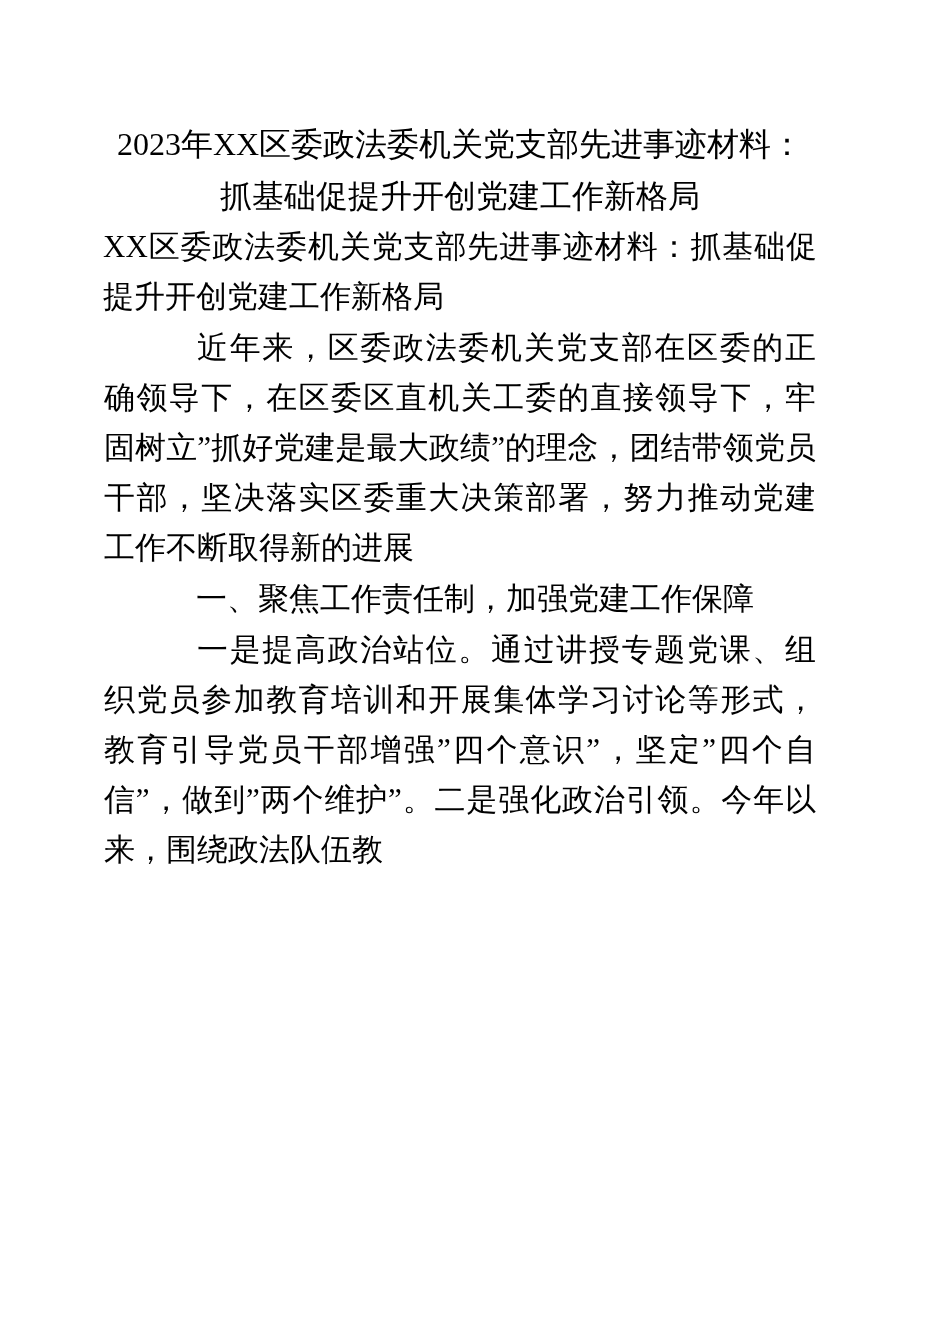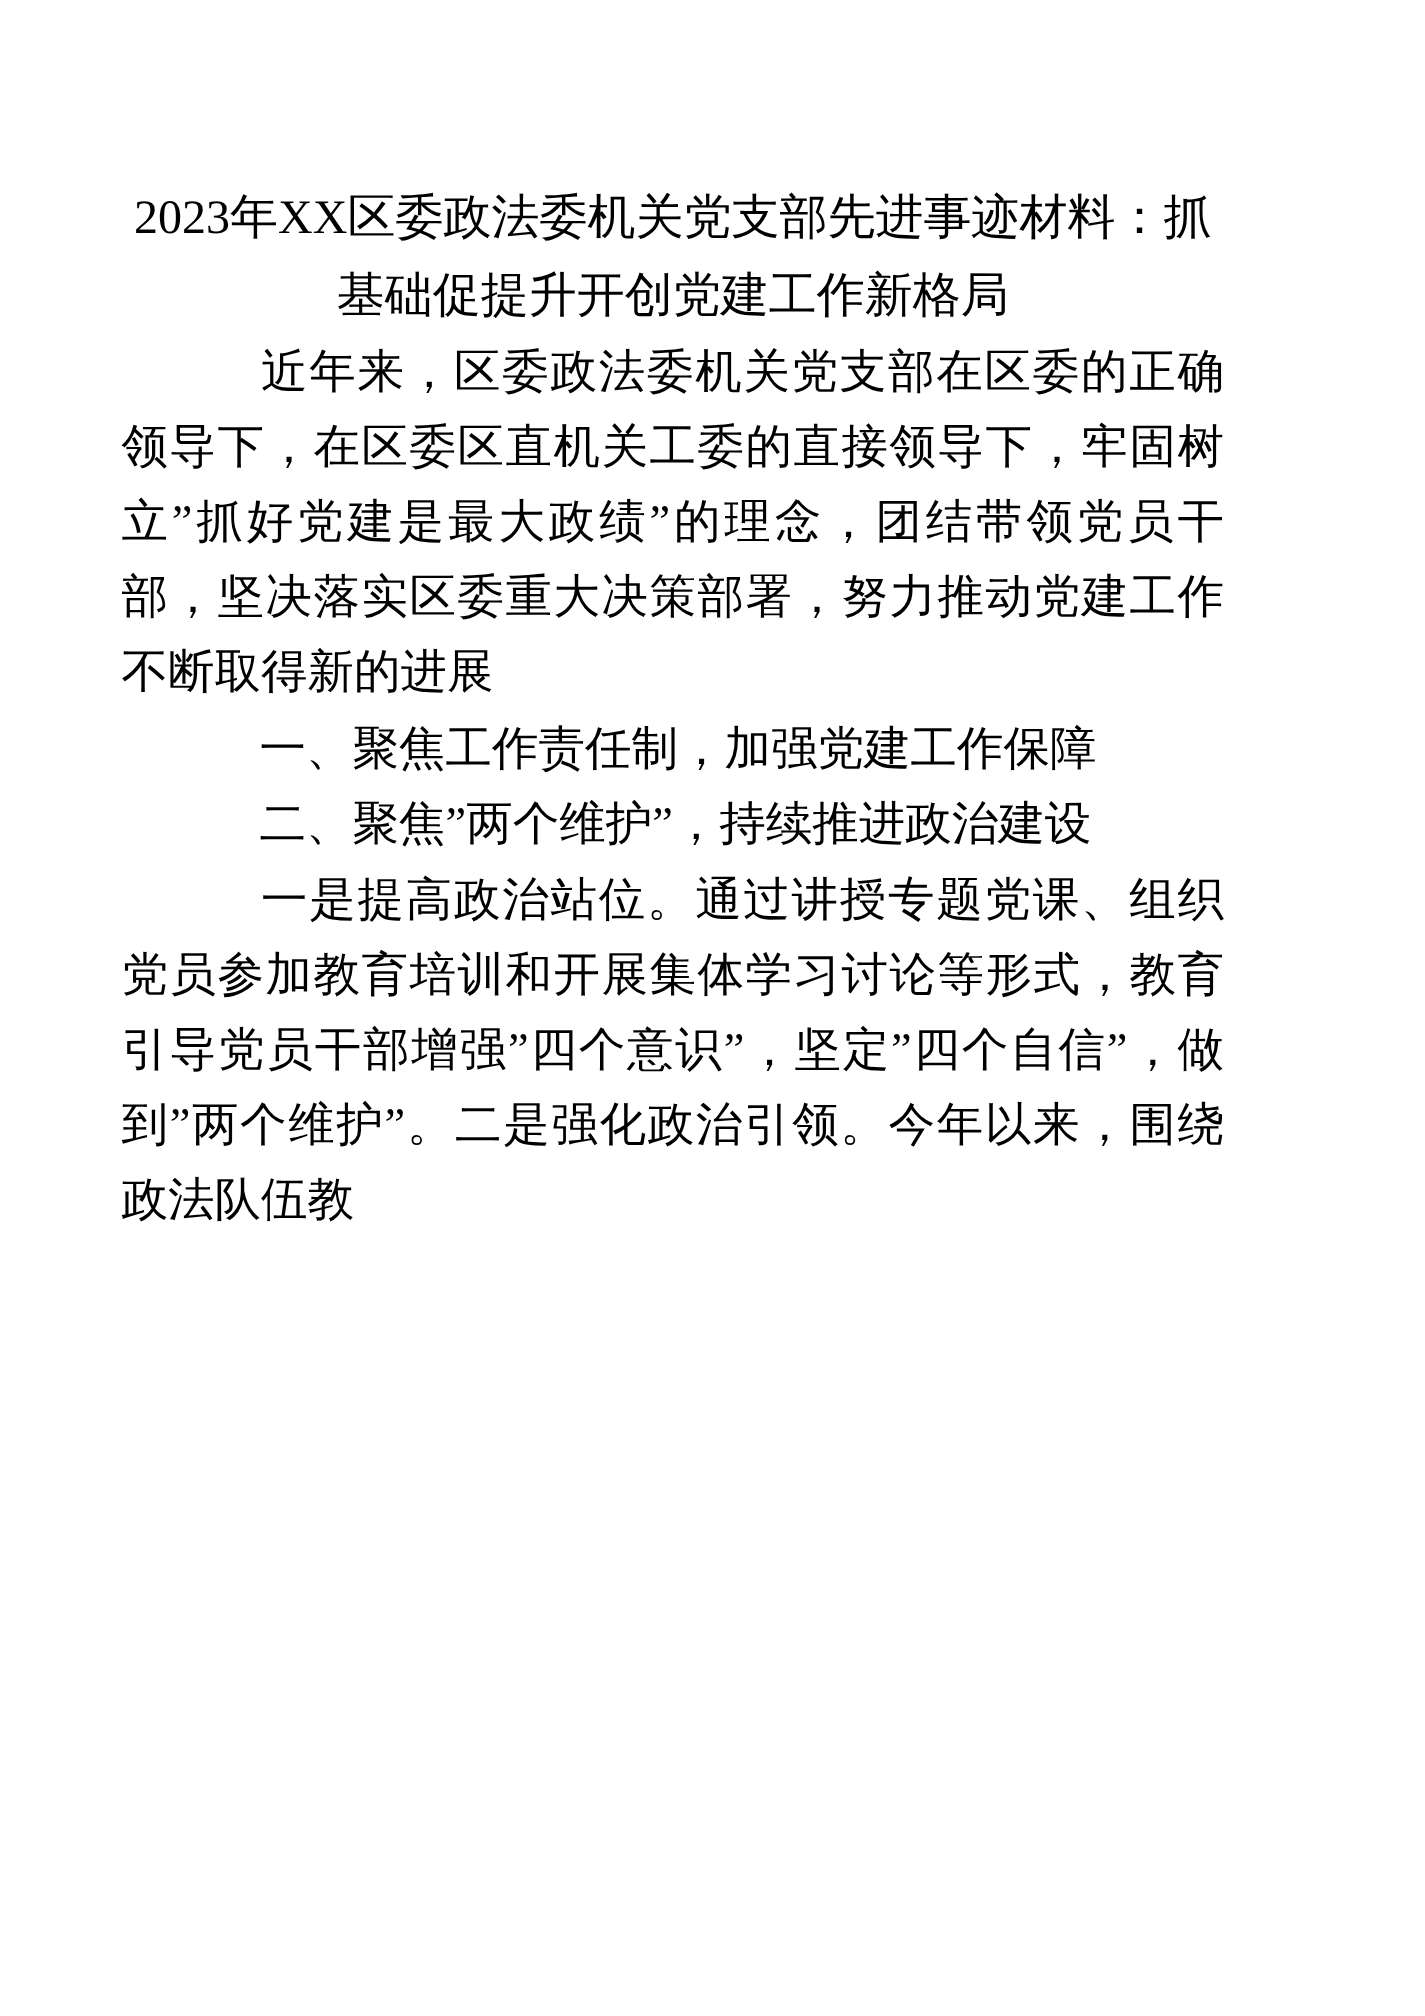--- a/index.html
+++ b/index.html
@@ -9,21 +9,21 @@
     background: #ffffff;
   }
 
   .page {
     position: relative;
     width: 950px;
     height: 1344px;
     box-sizing: border-box;
     background: #ffffff;
     color: #000000;
-    padding: 118px 133px 0 80px;
+    padding: 118px 133px 0 103px;
     font-family: "Liberation Serif", "DejaVu Serif", serif;
     font-size: 31px;
     line-height: 50px;
     overflow: hidden;
     text-align: justify;
   }
 
   
   .doc-title {
     font-size: 32px;
@@ -56,23 +56,23 @@
   .gap-top {
   }
 </style>
 </head>
 <body>
 
 <div class="page">
 
   <h1 class="doc-title">2023年XX区委政法委机关党支部先进事迹材料：抓基础促提升开创党建工作新格局</h1>
 
+  <p class="doc-subtitle">XX区委政法委机关党支部先进事迹材料：抓基础促提升开创党建工作新格局</p>
 
   <p class="para">近年来，区委政法委机关党支部在区委的正确领导下，在区委区直机关工委的直接领导下，牢固树立”抓好党建是最大政绩”的理念，团结带领党员干部，坚决落实区委重大决策部署，努力推动党建工作不断取得新的进展</p>
 
   <p class="heading gap-top">一、聚焦工作责任制，加强党建工作保障</p>
 
 
-  <p class="heading">二、聚焦”两个维护”，持续推进政治建设</p>
 
   <p class="para">一是提高政治站位。通过讲授专题党课、组织党员参加教育培训和开展集体学习讨论等形式，教育引导党员干部增强”四个意识”，坚定”四个自信”，做到”两个维护”。二是强化政治引领。今年以来，围绕政法队伍教</p>
 
 </div>
 
 </body></html>

